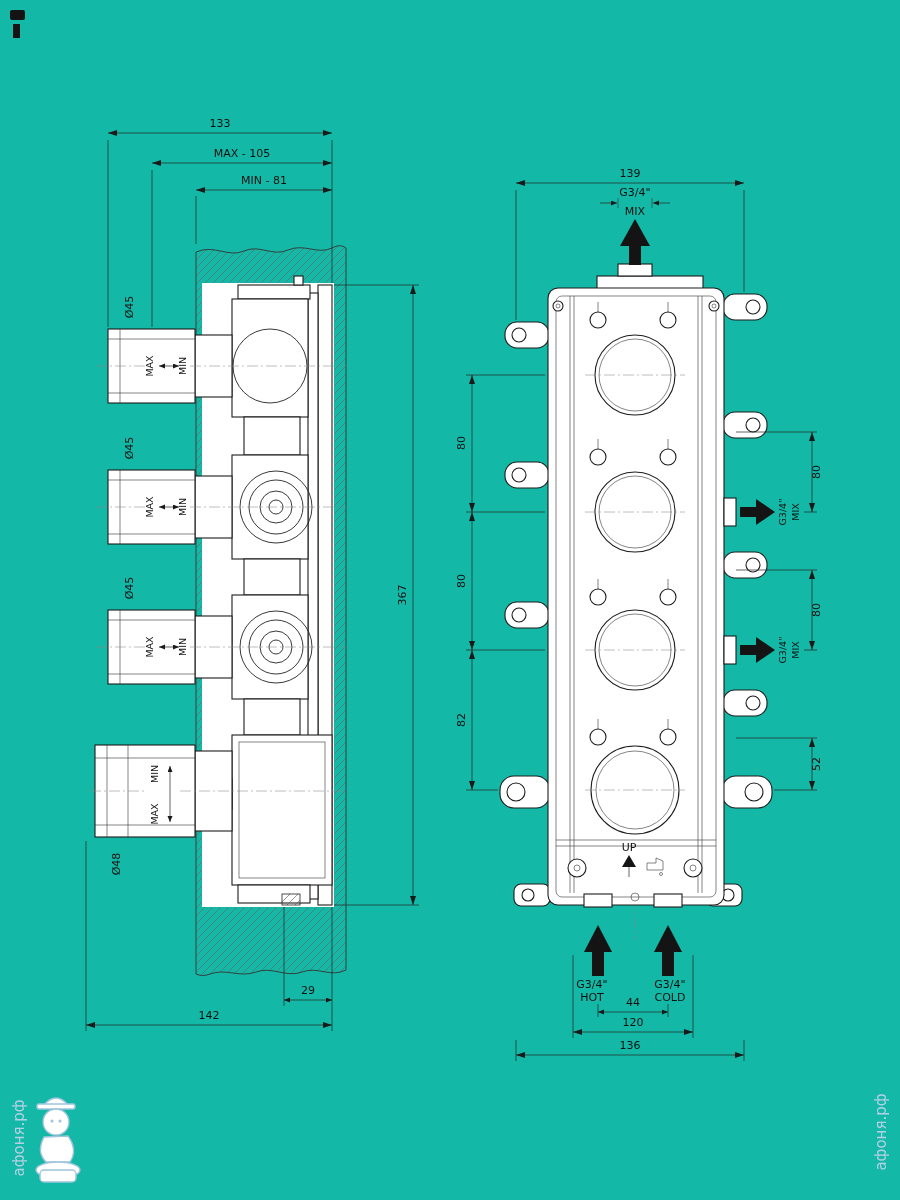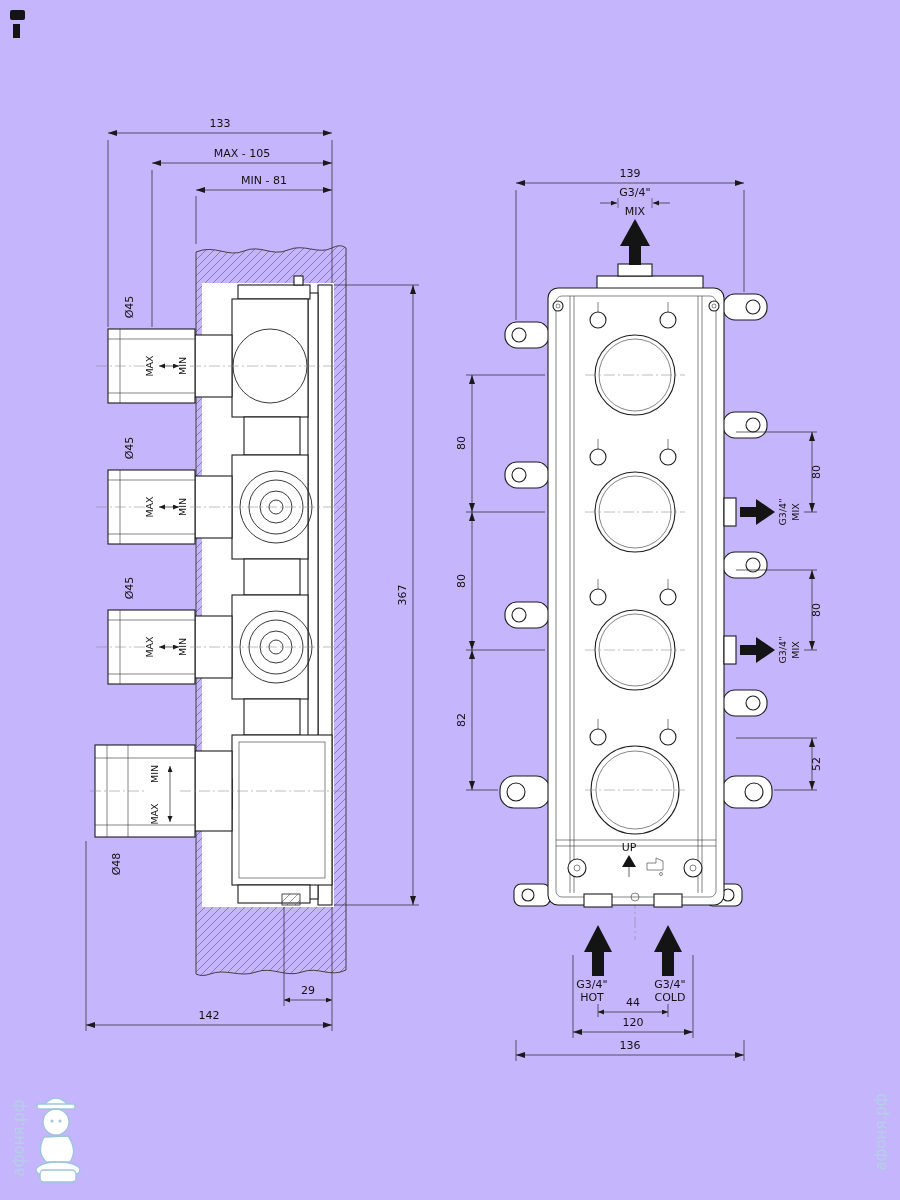--- a/index.html
+++ b/index.html
@@ -1,16 +1,16 @@
 <!DOCTYPE html>
 <html><head>
 <meta charset="utf-8">
 <style>
   html,body{margin:0;padding:0;background:#fff}
-  .page{width:900px;height:1200px;position:relative;background:#c4b5fd;overflow:hidden}
+  .page{width:900px;height:1200px;position:relative;background:#14b8a6;overflow:hidden}
   svg{display:block}
   .s-med{fill:#fff;stroke:#1c1c1c;stroke-width:1.1}
   .s-thin{fill:none;stroke:#333;stroke-width:.6}
   .s-thin2{fill:none;stroke:#222;stroke-width:.9}
   .s-dim{fill:none;stroke:#222;stroke-width:.7}
   .s-cl{fill:none;stroke:#8a8a8a;stroke-width:.55;stroke-dasharray:11 3 2 3}
   .t-dim{font:11px "DejaVu Sans",sans-serif;fill:#111;text-anchor:middle}
   .t-sm{font:9.5px "DejaVu Sans",sans-serif;fill:#111;text-anchor:middle}
   .t-wm{font:15px "DejaVu Sans",sans-serif;fill:#b5d0e6;text-anchor:middle}
   .f-dark{fill:#141414;stroke:none}

